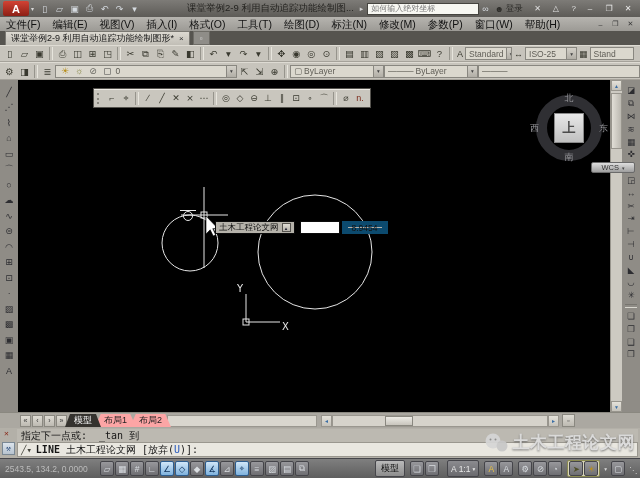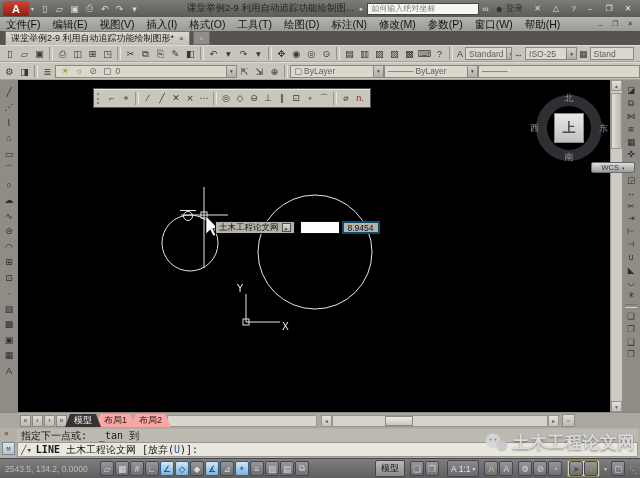--- a/index.html
+++ b/index.html
@@ -89,21 +89,21 @@
   .osnap-bar .icon-btn{width:14px;height:14px;font-size:9px;}
 
   
   .dyn{position:absolute;left:215px;top:221px;display:flex;align-items:center;}
   .dyn-prompt{background:#b5b2aa;border:1px solid #0c0c0c;color:#111;height:13px;
               display:flex;align-items:center;padding:0 3px;gap:3px;font-size:8.5px;box-sizing:border-box;}
   .dyn-btn{width:9px;height:9px;background:linear-gradient(#dfdcd4,#b5b2aa);border:1px solid #55534e;
            font-size:5px;color:#223;display:flex;align-items:center;justify-content:center;box-sizing:border-box;}
   .dyn-input{width:40px;height:13px;background:#fff;border:1px solid #0c0c0c;margin-left:5px;
              font-size:8.5px;padding:0 2px;box-sizing:border-box;font-family:inherit;}
-  .dyn-val{background:#b5b2aa;border:2px solid #0c4a6e;color:#111;height:13px;
+  .dyn-val{background:#b5b2aa;border:6px solid #0c4a6e;color:#111;height:13px;
            display:flex;align-items:center;padding:0 4px;margin-left:2px;font-size:8.5px;box-sizing:border-box;}
 
   
   .vc{position:absolute;left:533px;top:92px;width:72px;height:72px;}
   .vc-ring{position:absolute;left:3px;top:3px;width:66px;height:66px;border:11px solid #2f2f33;
            border-radius:50%;box-sizing:border-box;}
   .vc-label{position:absolute;font-size:9px;color:#97979b;}
   .vc-n{left:0;right:0;top:0;text-align:center;}
   .vc-s{left:0;right:0;bottom:0;text-align:center;}
   .vc-w{left:-3px;top:30px;}

